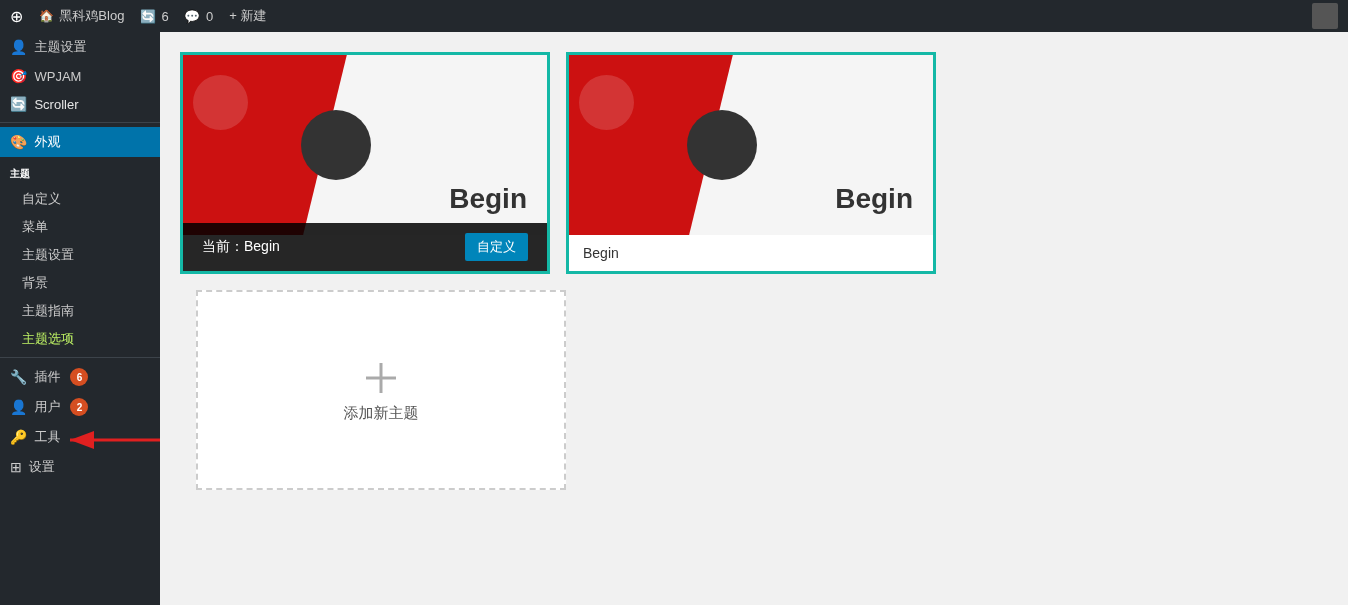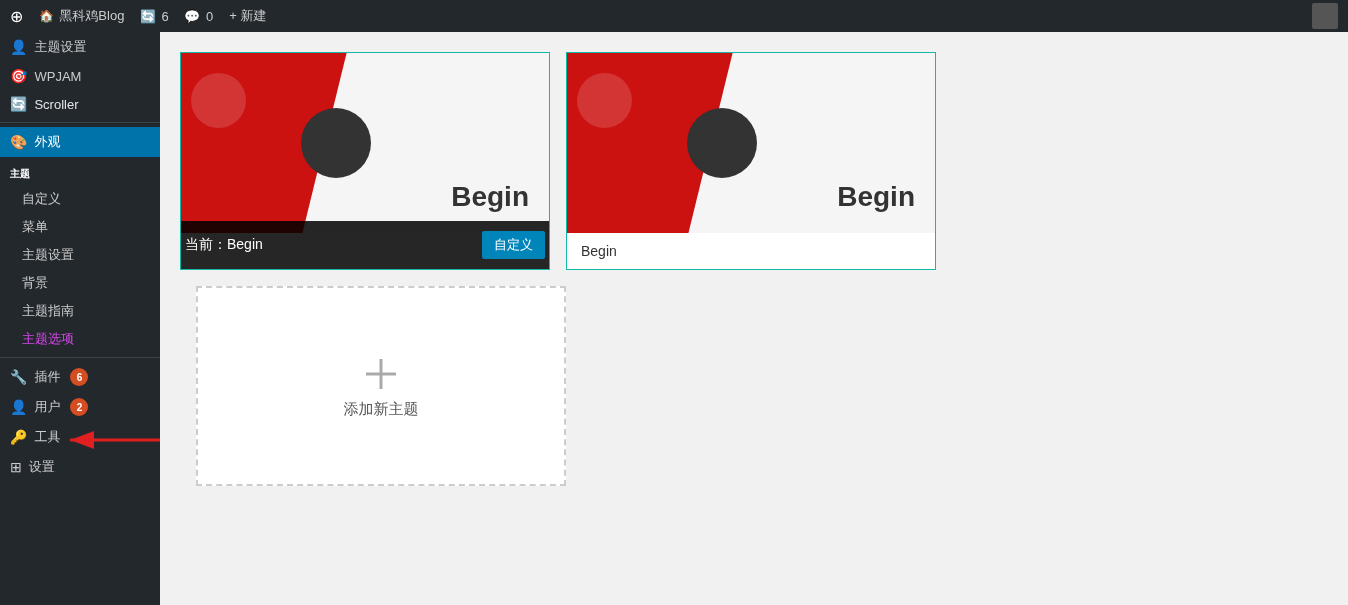--- a/index.html
+++ b/index.html
@@ -59,21 +59,21 @@
     .sidebar-item.active { background: #0073aa; color: #fff; }
     .sidebar-item-icon { font-size: 14px; }
 
     .sidebar-sub-item {
       padding: 5px 10px 5px 22px;
       color: #ccc;
       font-size: 13px;
       cursor: pointer;
       display: block;
     }
-    .sidebar-sub-item.active-sub { color: #d946ef; }
+    .sidebar-sub-item.active-sub { color: #bef264; }
 
     .sidebar-badge {
       display: inline-flex;
       align-items: center;
       justify-content: center;
       background: #d54e21;
       color: #fff;
       border-radius: 50%;
       width: 18px;
       height: 18px;
@@ -93,21 +93,21 @@
 
     .themes-grid {
       display: flex;
       gap: 16px;
       flex-wrap: wrap;
     }
 
     .theme-card {
       width: 370px;
       background: #fff;
-      border: 1px solid #14b8a6;
+      border: 3px solid #14b8a6;
       position: relative;
       flex-shrink: 0;
     }
     .theme-card.add-new {
       width: 370px;
       border: 2px dashed #ccc;
       background: #fff;
       display: flex;
       align-items: center;
       justify-content: center;
@@ -166,21 +166,21 @@
       border-radius: 50%;
       background: #fff;
       opacity: 0.15;
     }
 
     .theme-overlay {
       position: absolute;
       bottom: 0; left: 0; right: 0;
       background: rgba(0,0,0,0.85);
       color: #fff;
-      padding: 10px 4px;
+      padding: 10px 19px;
       display: flex;
       align-items: center;
       justify-content: space-between;
     }
     .theme-current-label {
       font-size: 14px;
       font-weight: 500;
     }
     .theme-customize-btn {
       background: #0085ba;

